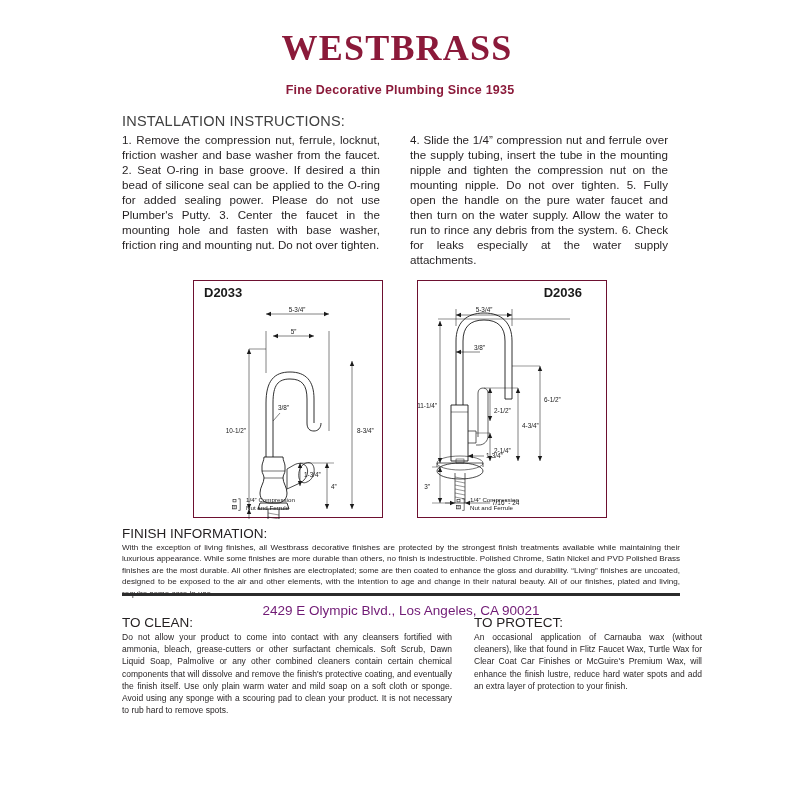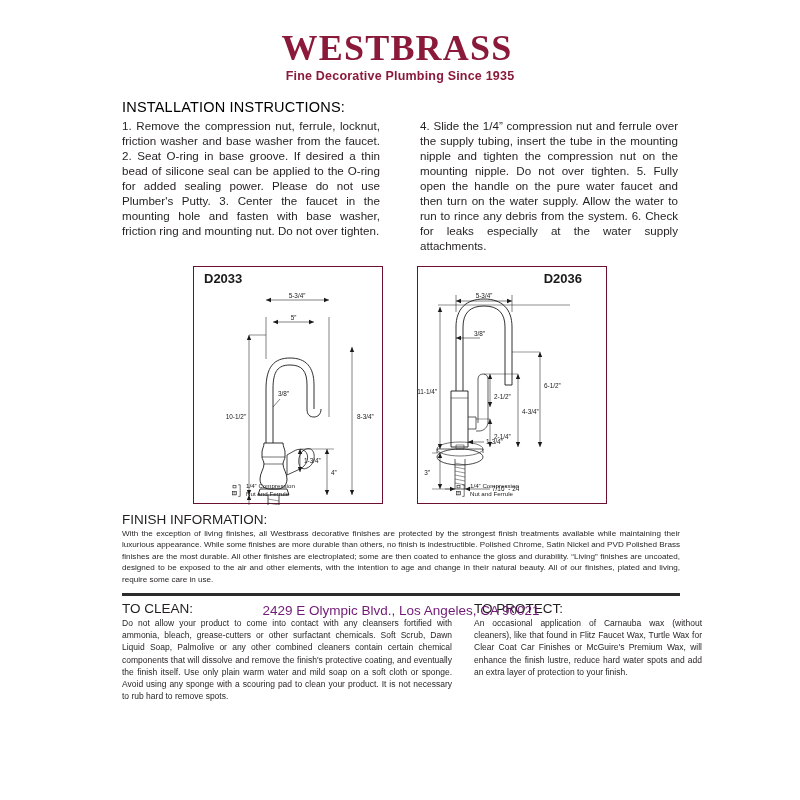--- a/index.html
+++ b/index.html
@@ -24,30 +24,30 @@
     line-height:1.0;
     text-align:center;
     margin-left:-6px;
   }
   .logo-tag {
     font-family:"Liberation Sans", sans-serif;
     color:#8B1A3A;
     font-size:12.5px;
     font-weight:700;
     letter-spacing:0.2px;
-    margin-top:3px;
+    margin-top:17px;
   }
 
   
   .instr-wrap { margin:16px 120px 0 122px; }
   .instr-title {
-    font-size:14.5px; letter-spacing:0.2px; color:#000000;
+    font-size:14.5px; letter-spacing:0.2px; color:#404040;
     margin-bottom:4px; font-weight:400;
   }
-  .instr-cols { display:flex; gap:40px; }
+  .instr-cols { display:flex; gap:30px; }
   .instr-col { width:258px; }
   .instr-col p {
     margin:0; font-size:11.6px; line-height:1.29;
     text-align:justify; color:#231f20;
   }
 
   
   .diagrams {
     display:flex; justify-content:center; gap:34px;
     margin-top:12px;

